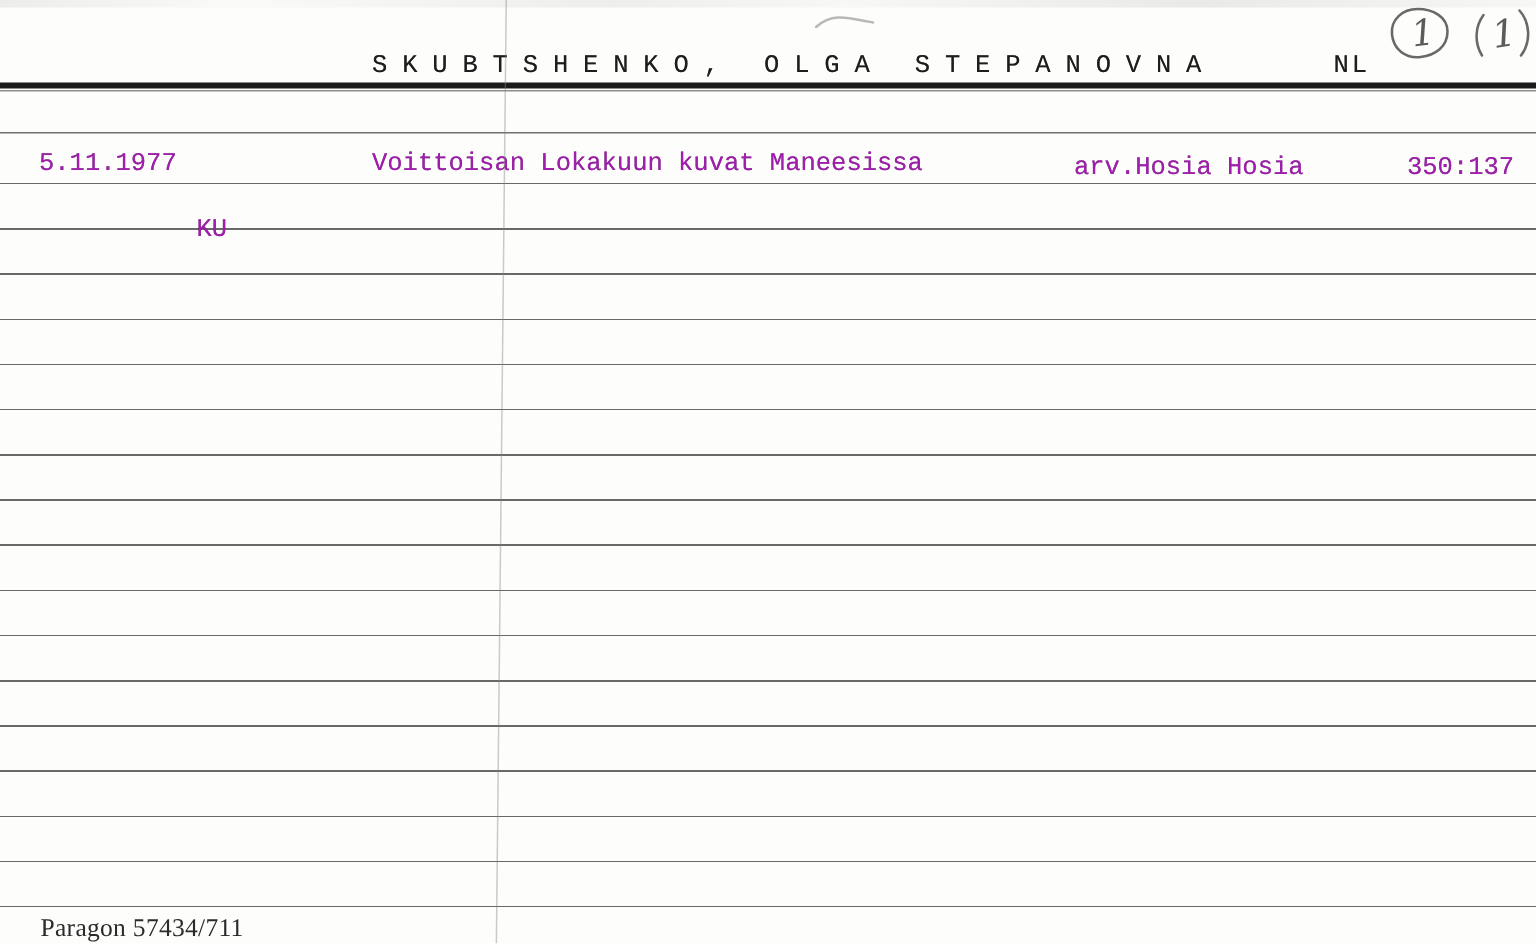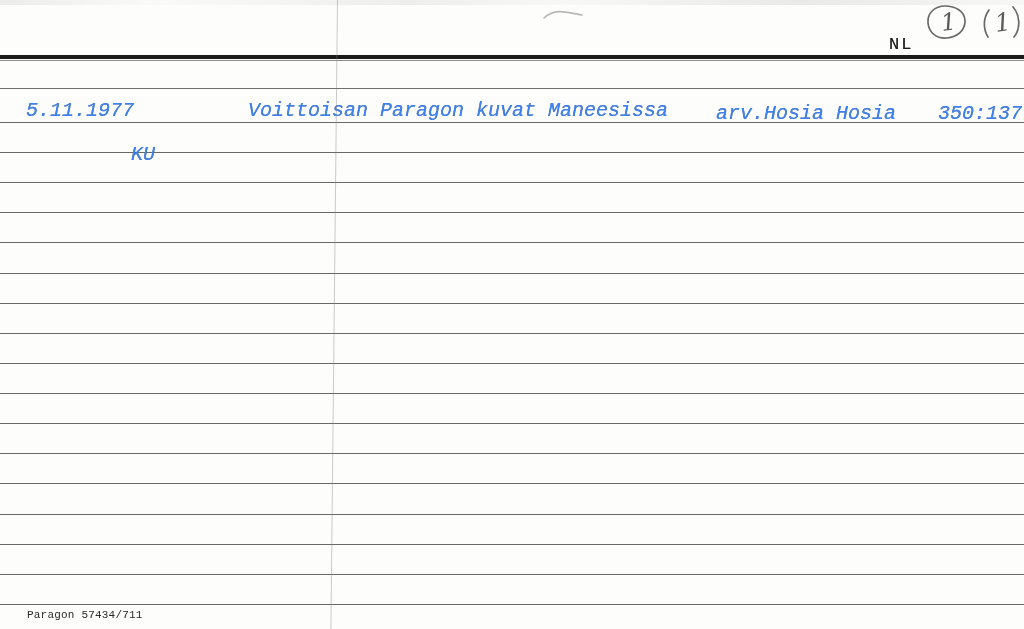--- a/index.html
+++ b/index.html
@@ -28,37 +28,37 @@
   .header-rule-echo { left:0; top:60px; width:1024px; height:1px; background:#8d8d8d; }
 
   .ruled-line-first { left:0; top:88px; width:1024px; height:1px; background:#6f6f6f; }
   .ruled-lines {
     left:0; top:122px; width:1024px; height:484px;
     background:repeating-linear-gradient(to bottom,
       #696969 0px, #696969 1px,
       transparent 1px, transparent 30.125px);
   }
 
-  .entry { font-size:20px; color:#3b82f6;font-style:italic; }
+  .entry { font-size:17px; color:#a21caf; }
   .entry-date      { left:26px;  top:101px; }
   .entry-category  { left:131px; top:101px;margin-top:44px; }
   .entry-title     { left:248px; top:101px; }
   .entry-reviewer  { left:716px; top:104px; }
   .entry-reference { left:938px; top:104px; }
 
   .vertical-line {
     left:337px; top:0; width:1px; height:629px;
     background:rgba(130,130,130,0.42);
     transform:rotate(0.6deg); transform-origin:top center;
   }
 
   .footer {
     left:27px; top:610px;
-    font-family:Liberation Mono, monospace;
-    font-size:11px; color:#2b2b2b; letter-spacing:0.2px; line-height:1;text-align:right;
+    font-family:Liberation Serif, serif;
+    font-size:17px; color:#2b2b2b; letter-spacing:0.2px; line-height:1;text-align:right;
   }
 
   .scan-noise-top {
     left:0; top:0; width:1024px; height:5px; opacity:.5;
     background:linear-gradient(90deg,
       rgba(100,100,100,.22), rgba(100,100,100,.04) 15%,
       rgba(100,100,100,.20) 40%, rgba(100,100,100,.07) 55%,
       rgba(100,100,100,.26) 78%, rgba(100,100,100,.08));
   }
 
@@ -75,40 +75,41 @@
 <body>
 
 <div class="card">
 
   <div class="abs scan-noise-top"></div>
 
   <svg class="abs squiggle" width="44" height="14" viewBox="0 0 44 14">
     <path d="M 2 10 C 12 1, 20 3, 40 7"></path>
   </svg>
 
+  <div class="abs tw header-title">SKUBTSHENKO, OLGA STEPANOVNA</div>
 
   <div class="abs tw header-code">NL</div>
 
   <svg class="abs handwritten" width="144" height="48" viewBox="0 0 144 48">
     <path d="M 65 6 C 55 6, 47 13, 48 23 C 49 33, 57 39, 67 38 C 77 37, 85 31, 85 21 C 85 11, 75 6, 65 6"></path>
     <text x="62" y="31" font-size="24" transform="rotate(-7 62 31)">1</text>
     <path d="M 109 10 C 103 18, 103 29, 108 37"></path>
     <text x="116" y="32" font-size="25" transform="rotate(-8 116 32)">1</text>
     <path d="M 133 7 C 140 15, 141 28, 134 37"></path>
   </svg>
 
   <div class="abs header-rule"></div>
   <div class="abs header-rule-echo"></div>
 
   <div class="abs ruled-line-first"></div>
   <div class="abs ruled-lines"></div>
 
   <div class="abs tw entry entry-date">5.11.1977</div>
   <div class="abs tw entry entry-category">KU</div>
-  <div class="abs tw entry entry-title">Voittoisan Paragon kuvat Maneesissa</div>
+  <div class="abs tw entry entry-title">Voittoisan Lokakuun kuvat Maneesissa</div>
   <div class="abs tw entry entry-reviewer">arv.Hosia Hosia</div>
   <div class="abs tw entry entry-reference">350:137</div>
 
   <div class="abs vertical-line"></div>
 
   <div class="abs footer">Paragon 57434/711</div>
 
 </div>
 
 </body></html>

